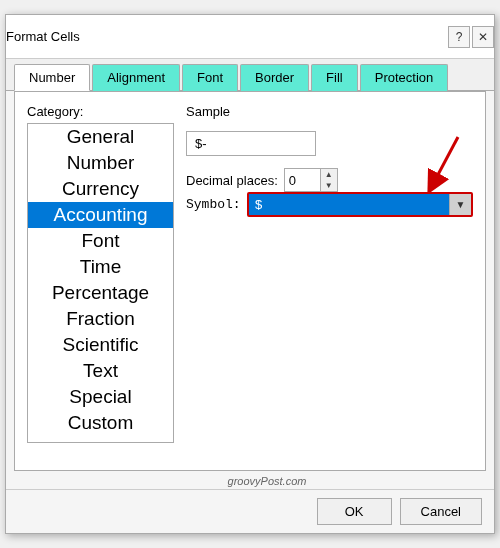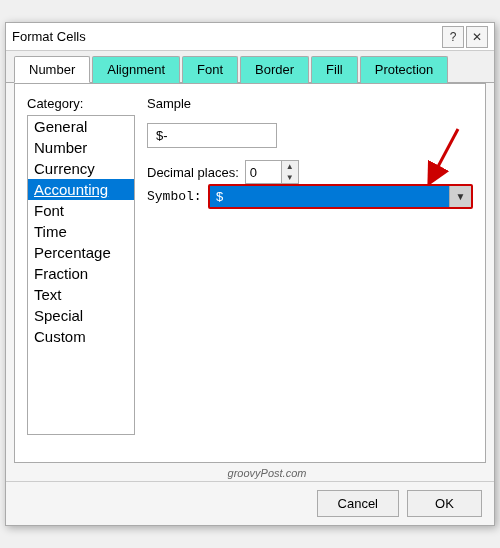--- a/index.html
+++ b/index.html
@@ -21,22 +21,22 @@
       border: 1px solid #aaa;
       box-shadow: 2px 2px 8px rgba(0,0,0,0.3);
     }
 
     .title-bar {
       background: #fff;
       border-bottom: 1px solid #ccc;
       display: flex;
       align-items: center;
       justify-content: space-between;
-      padding: 6px 6px;
-      height: 28px;
+      padding: 6px 0;
+      height: 44px;
     }
 
     .title-bar-text {
       font-size: 13px;
       font-weight: normal;
       color: #000;
     }
 
     .title-bar-buttons {
       display: flex;
@@ -90,49 +90,49 @@
       padding: 12px;
       min-height: 380px;
     }
 
     .content-inner {
       display: flex;
       gap: 12px;
     }
 
     .category-section {
-      width: 108px;
+      width: 147px;
       flex-shrink: 0;
     }
 
     .category-label {
       font-size: 13px;
       margin-bottom: 4px;
       color: #000;
     }
 
     .category-list {
       border: 1px solid #aaa;
       background: #fff;
       height: 320px;
       overflow-y: auto;
     }
 
     .category-item {
       padding: 2px 6px;
       cursor: pointer;
       color: #000;
-      font-size: 15px;
+      font-size: 19px;
       white-space: nowrap;
+      text-align: center;
     }
 
     .category-item.selected {
       background: #0078d7;
       color: #fff;
-      text-decoration: underline;
     }
 
     .right-panel {
       flex: 1;
     }
 
     .sample-section {
       margin-bottom: 12px;
     }
 
@@ -339,20 +339,21 @@
         <div class="category-list">
 
         <div class="category-item">General</div>
             <div class="category-item">Number</div>
             <div class="category-item">Currency</div>
             <div class="category-item selected">Accounting</div>
             <div class="category-item">Font</div>
             <div class="category-item">Time</div>
             <div class="category-item">Percentage</div>
             <div class="category-item">Fraction</div>
+            <div class="category-item">Scientific</div>
             <div class="category-item">Text</div>
             <div class="category-item">Special</div>
             <div class="category-item">Custom</div>
           </div>
       </div>
 
       <div class="right-panel">
 
         <div class="sample-section">
           <div class="section-label">Sample</div>
@@ -391,16 +392,16 @@
           </div>
         </div>
 
       </div>
     </div>
   </div>
 
   <div class="watermark">groovyPost.com</div>
 
   <div class="footer">
+    <button class="footer-btn primary">OK</button>
     <button class="footer-btn">Cancel</button>
-    <button class="footer-btn primary">OK</button>
   </div>
 </div>
 
 </body></html>

